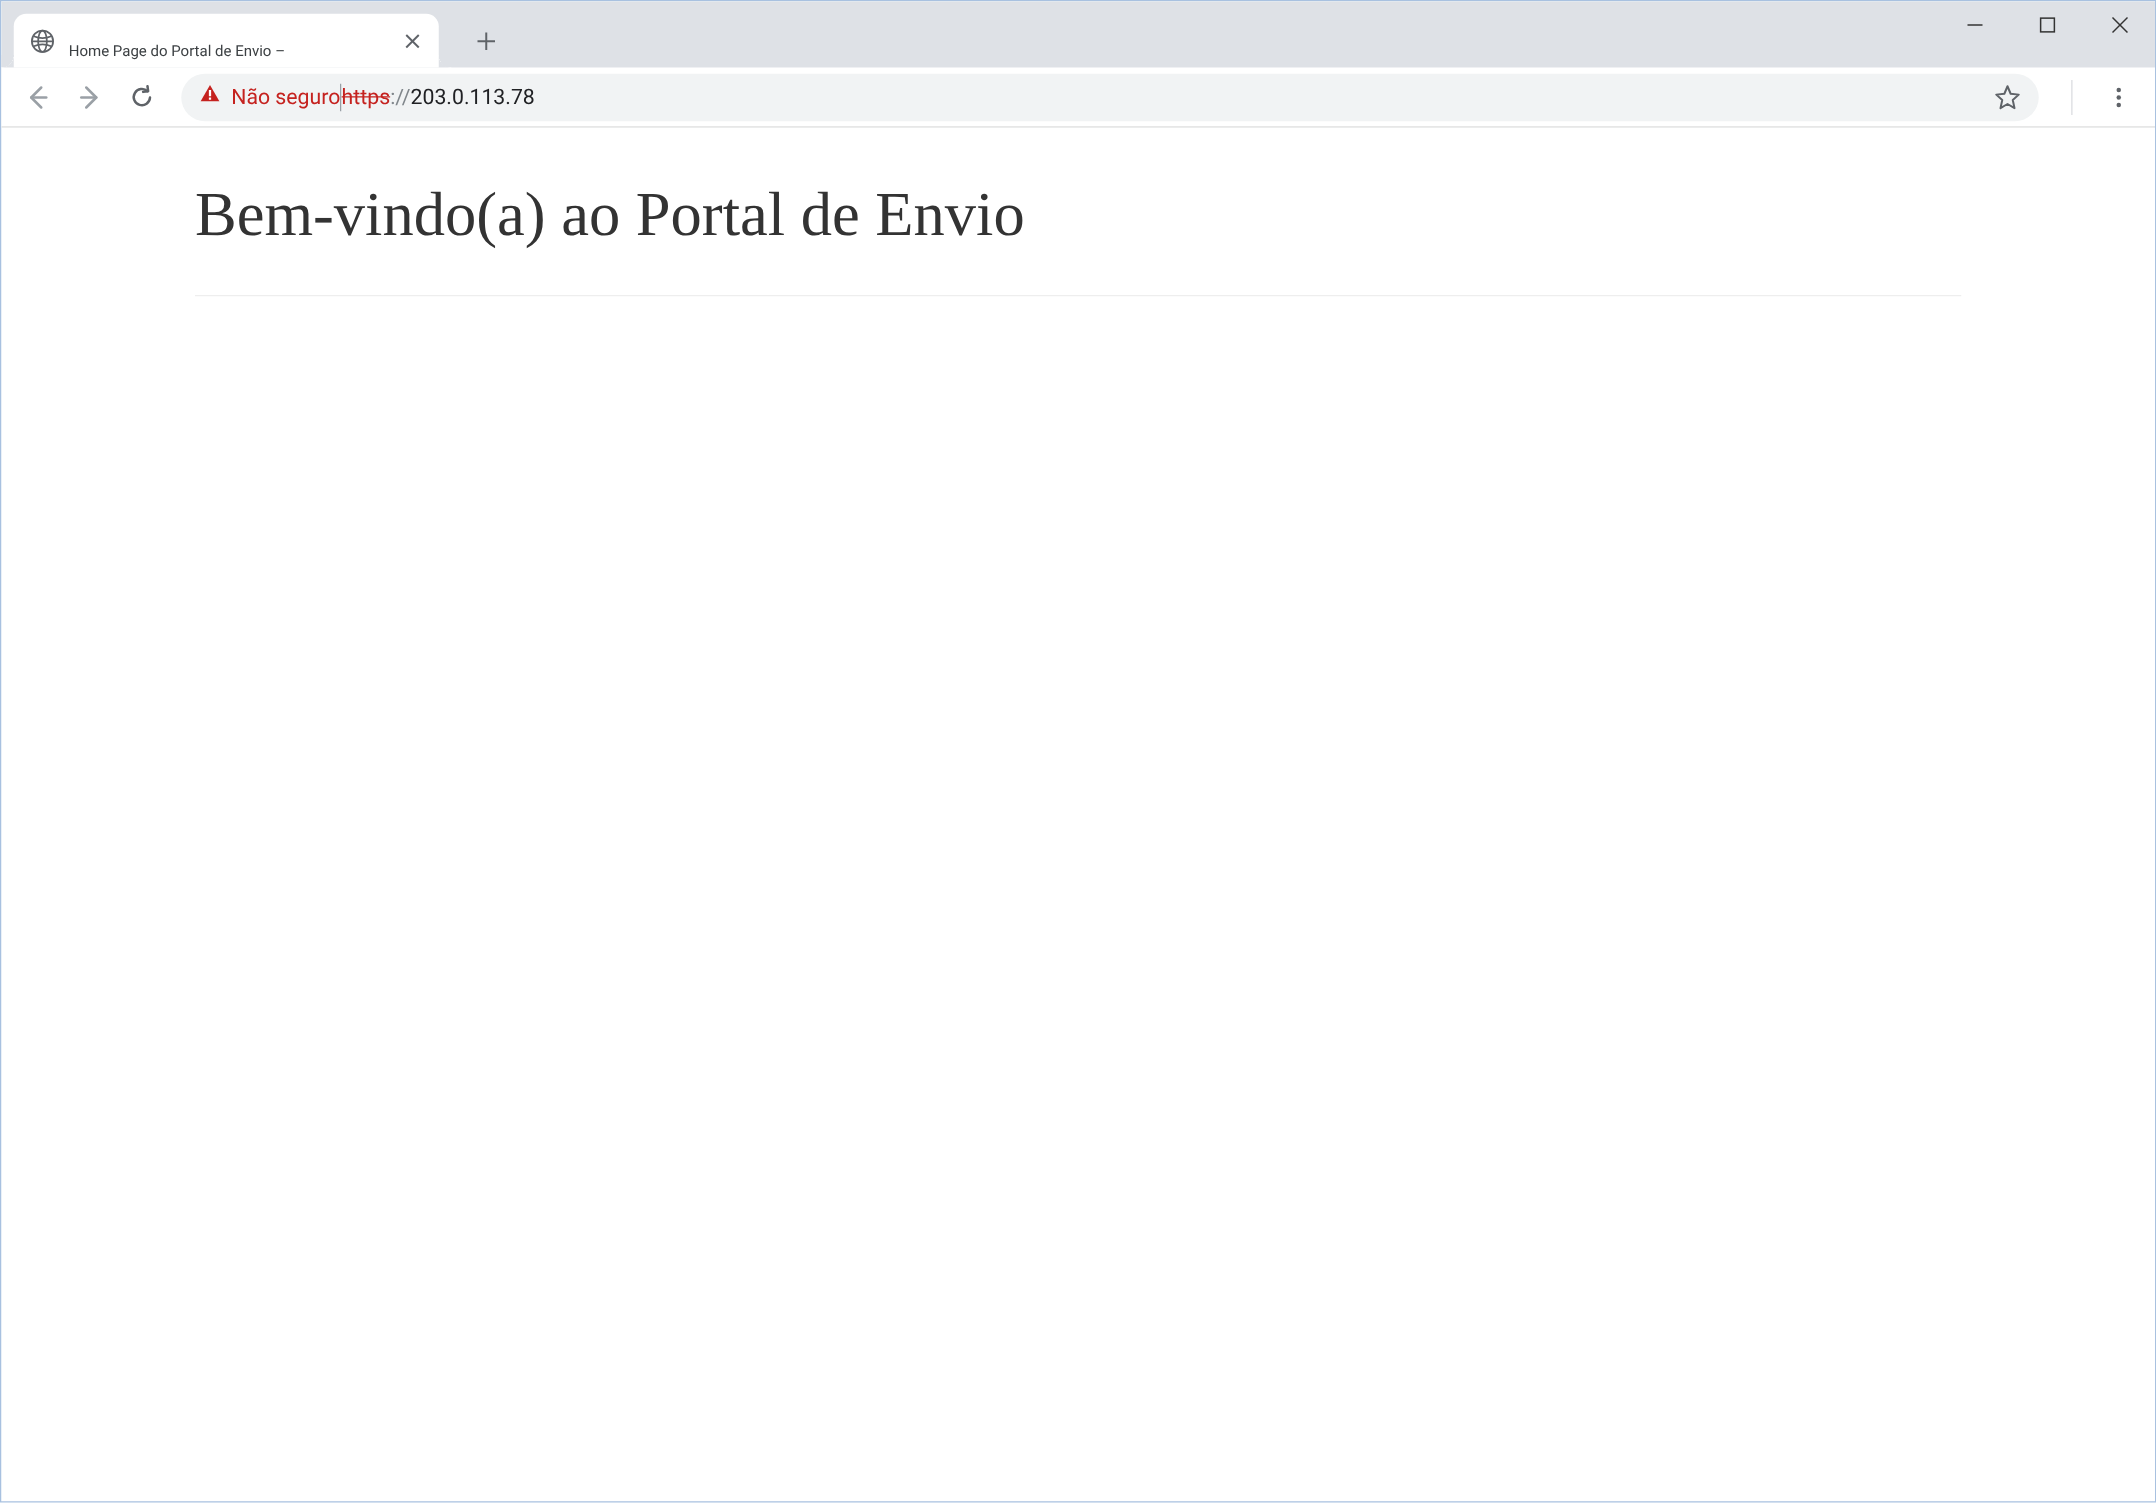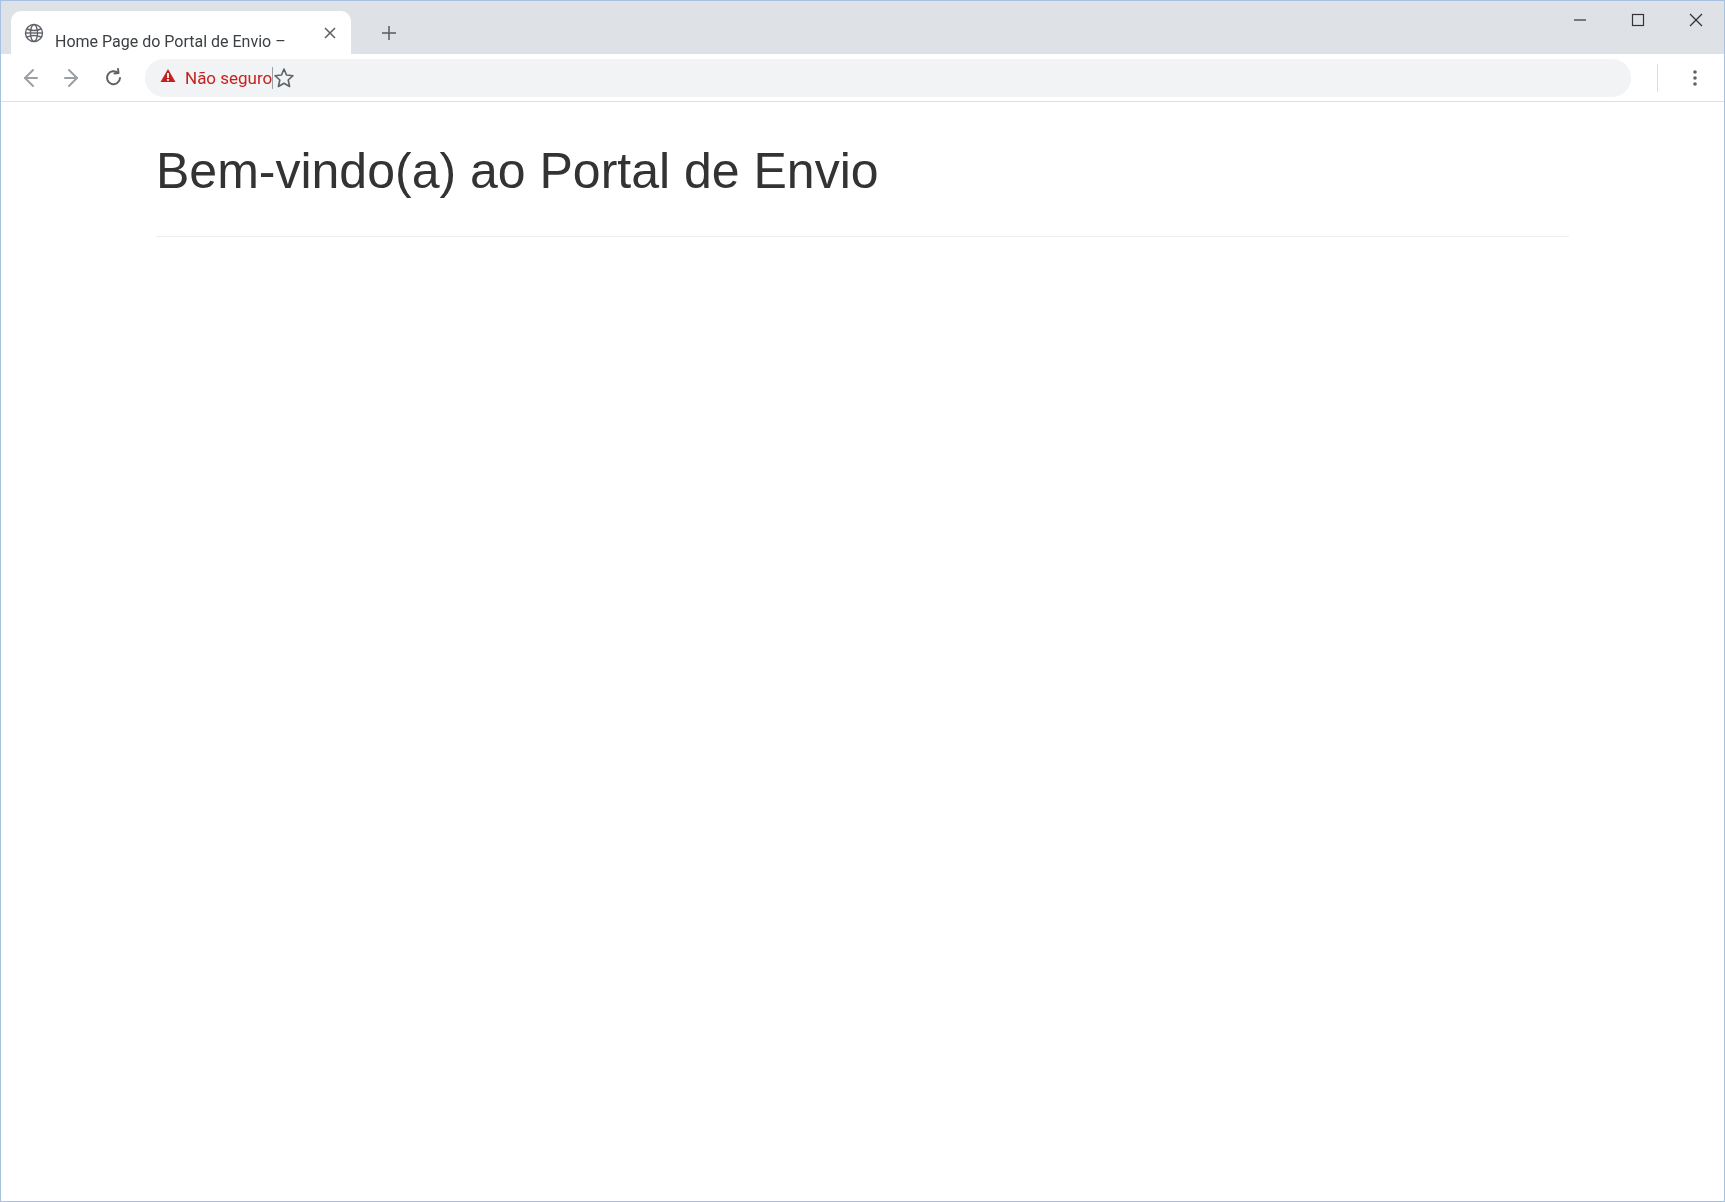--- a/index.html
+++ b/index.html
@@ -61,21 +61,21 @@
     .tab .favicon {
       width: 22px;
       height: 22px;
       display: flex;
       align-items: center;
       justify-content: center;
       flex-shrink: 0;
     }
     .tab .title {
       color: #3c4043;
-      font-size: 16px;
+      font-size: 12px;
       white-space: nowrap;
       overflow: hidden;
       text-overflow: ellipsis;
       flex: 1;
       margin-top: 17px;
     }
     .tab .close {
       width: 18px;
       height: 18px;
       display: flex;
@@ -174,21 +174,21 @@
     .vdivider {
       width: 1px;
       height: 28px;
       background: #dadce0;
       margin: 0 14px;
     }
     .content {
       padding: 40px 155px;
     }
     .content h1 {
-      font-family: Liberation Sans, sans-serif;
+      font-family: Liberation Serif, serif;
       font-size: 50px;
       font-weight: 400;
       color: #333;
       padding-bottom: 36px;
       border-bottom: 1px solid #eee;
       margin-bottom: 20px;
     }
   </style>
 </head>
 <body>
@@ -265,20 +265,25 @@
         <span>
           <svg width="18" height="18" viewBox="0 0 18 18">
               <path d="M 9 2 L 16.5 15 L 1.5 15 Z" fill="#c5221f"></path>
               <rect x="8.1" y="6" width="1.8" height="5" fill="#fff"></rect>
               <rect x="8.1" y="12" width="1.8" height="1.8" fill="#fff"></rect>
             </svg>
         </span>
         <span>Não seguro</span>
       </div>
       <div class="divider"></div>
+      <div class="url">
+        <span class="protocol">https</span>
+          <span class="slashes">://</span>
+          <span>203.0.113.78</span>
+      </div>
       <div class="star-btn">
         <svg width="22" height="22" viewBox="0 0 22 22">
             <path d="M 11 2 L 13.5 8 L 20 8.7 L 15.2 13 L 16.6 19.5 L 11 16.2 L 5.4 19.5 L 6.8 13 L 2 8.7 L 8.5 8 Z" fill="none" stroke="#5f6368" stroke-width="1.6" stroke-linejoin="round"></path>
           </svg>
       </div>
     </div>
 
     <div class="vdivider"></div>
 
     <div class="nav-btn">

